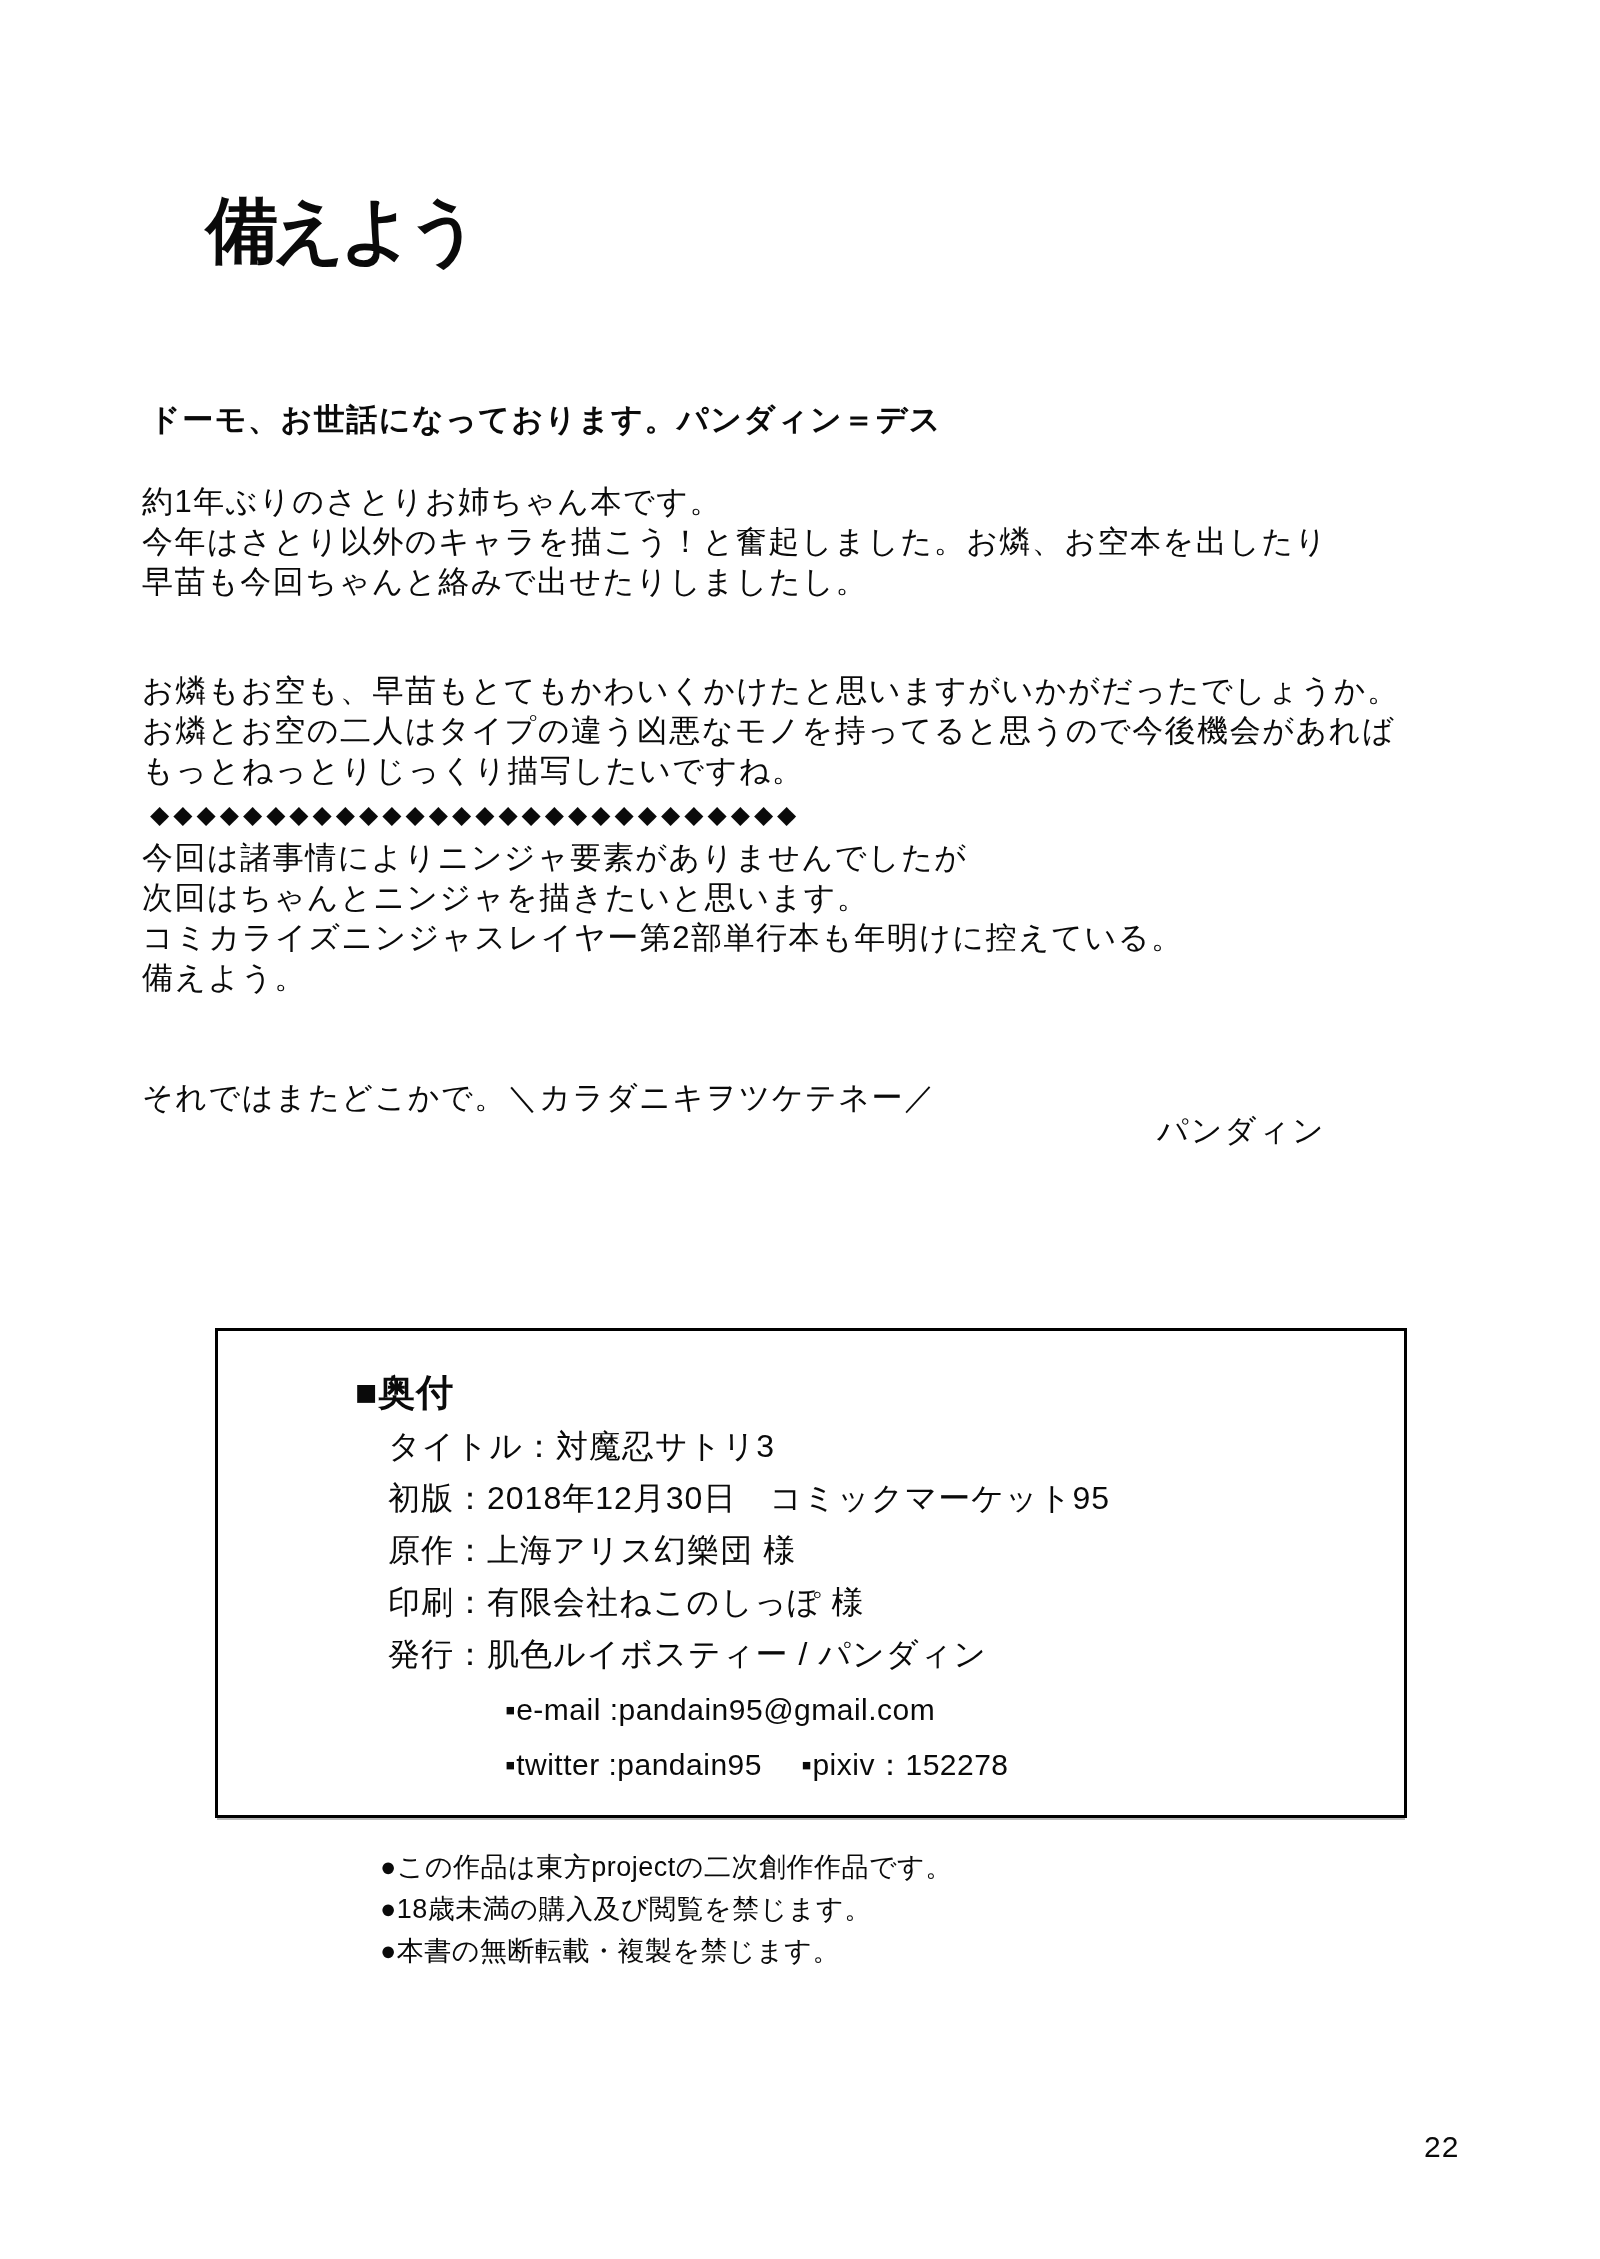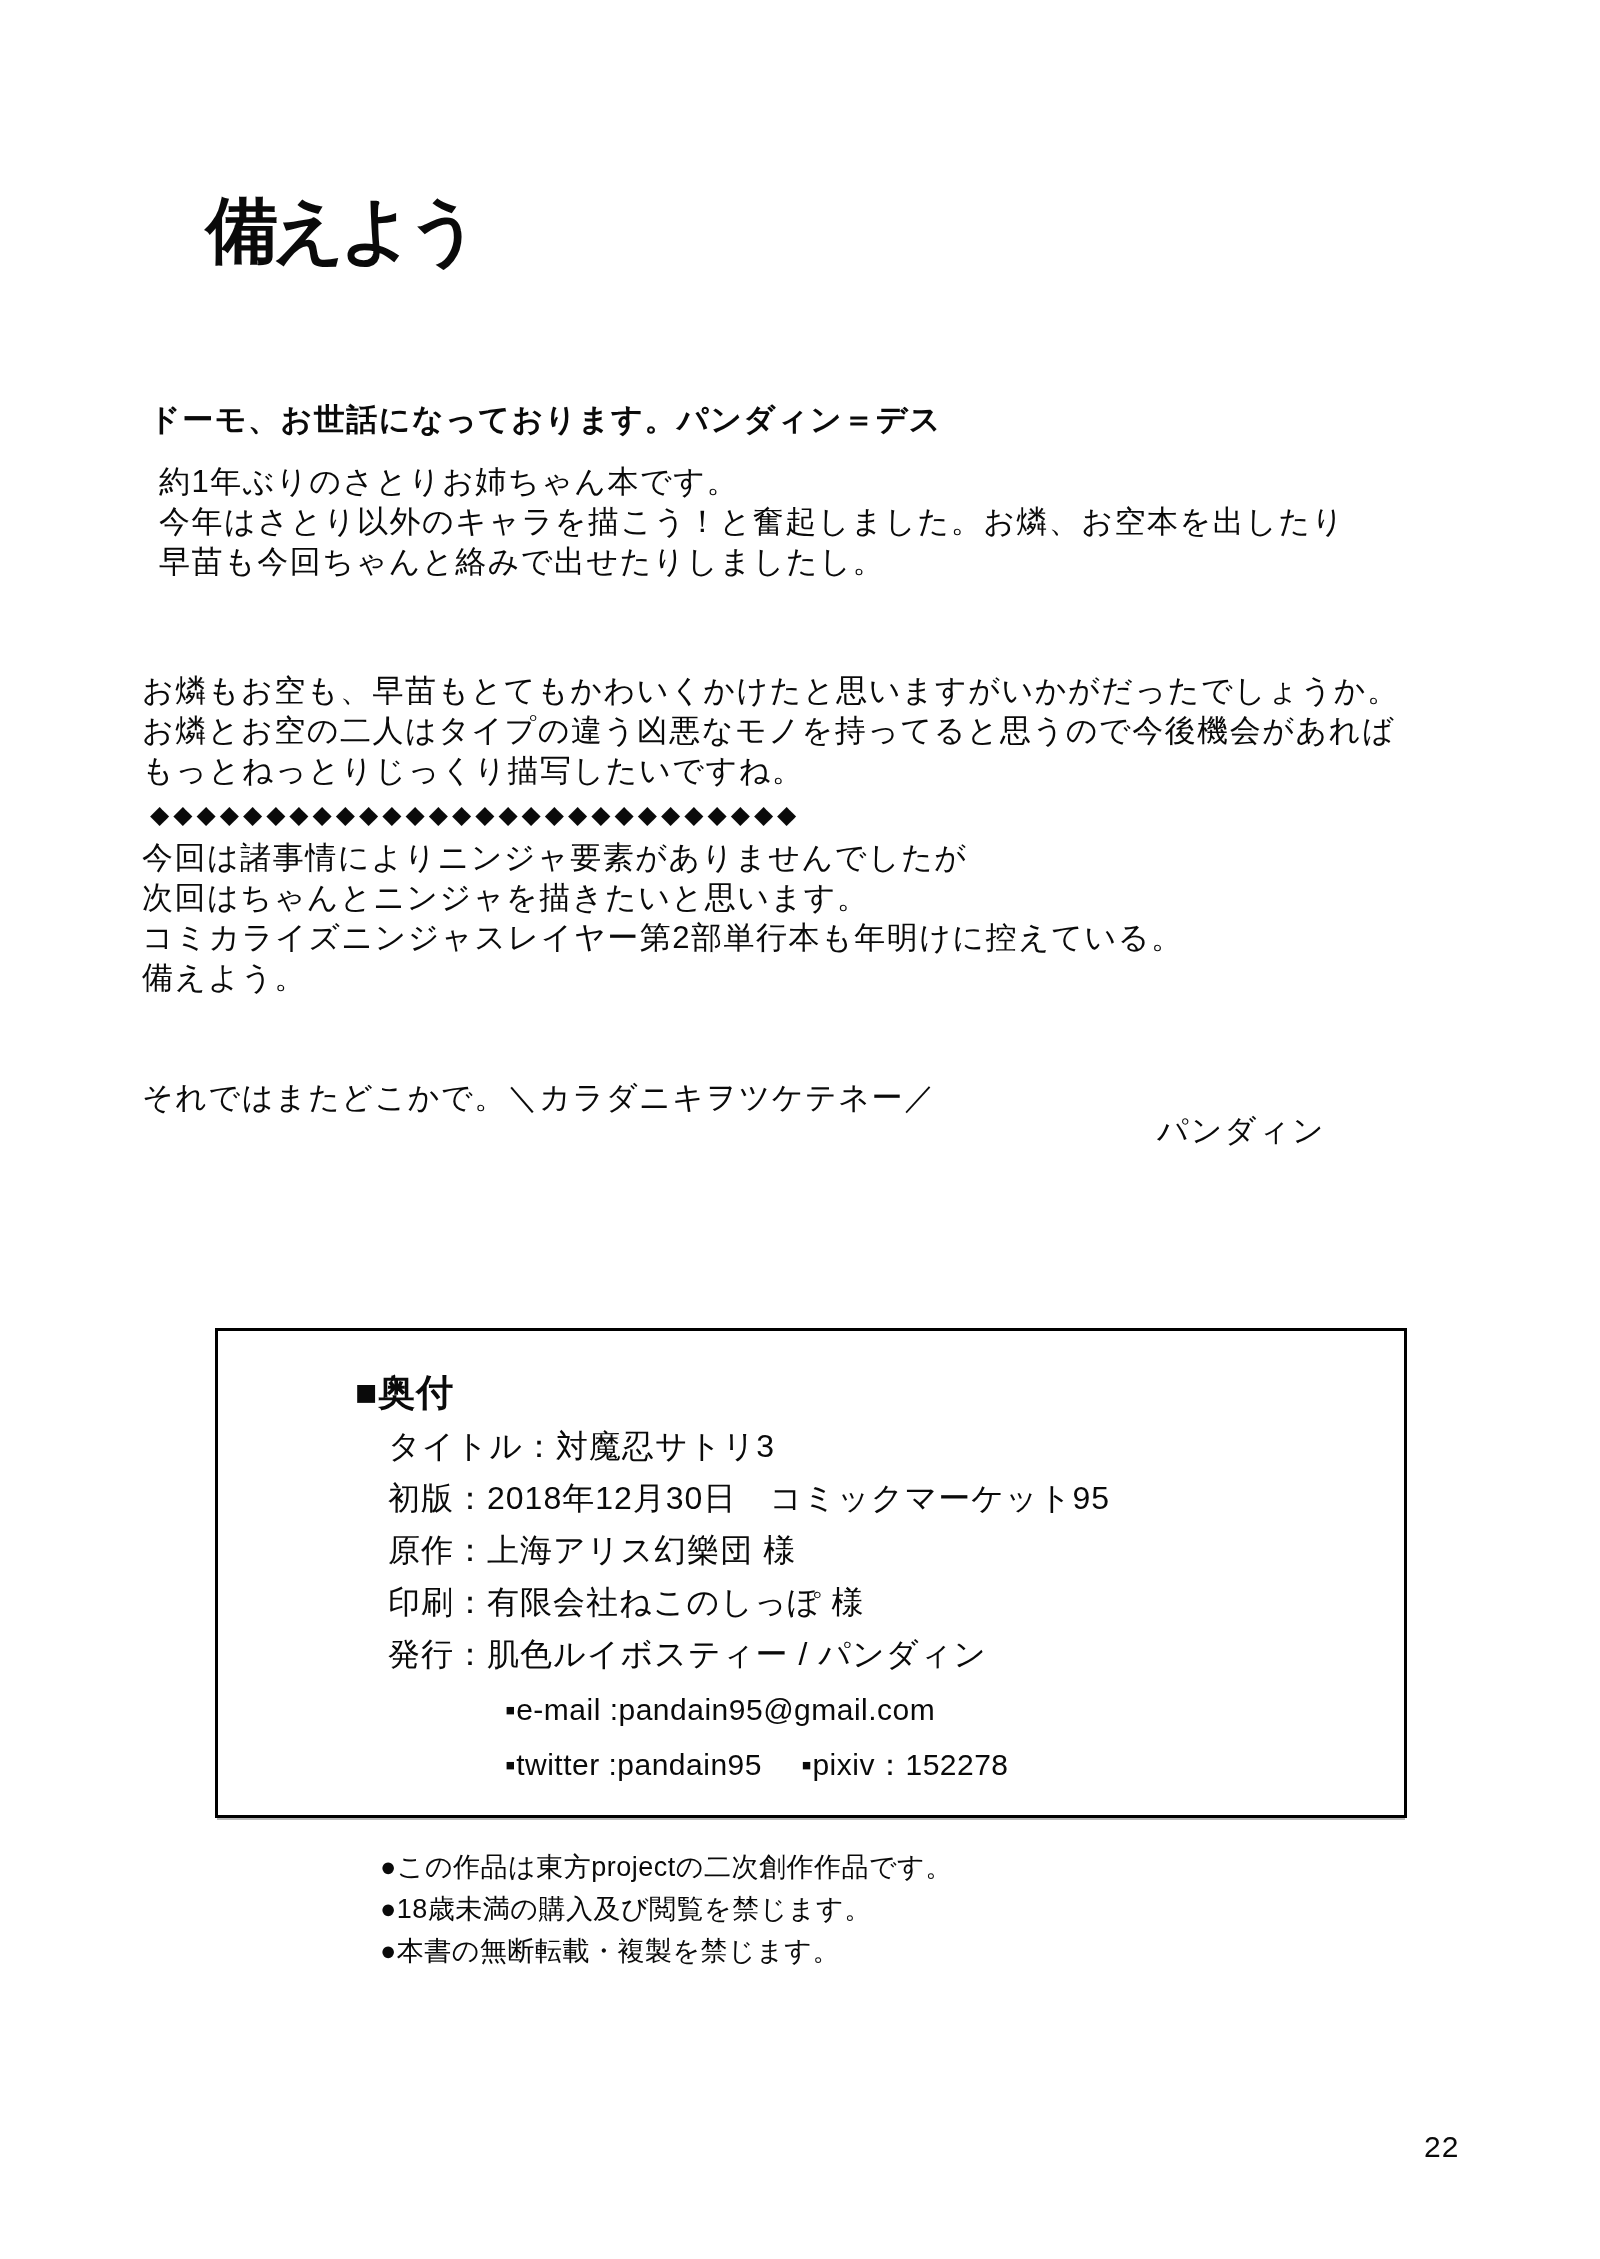--- a/index.html
+++ b/index.html
@@ -31,21 +31,21 @@
 
   .bodytext {
     font-size: 31px;
     letter-spacing: 1.5px;
     line-height: 40px;
     white-space: nowrap;
   }
   .bodytext div { height: 40px; }
 
   .greeting   { left: 149px; top: 400px; font-weight: bold; }
-  .para-release { left: 142px; top: 462px; margin-left: 17px; }
+  .para-release { left: 142px; top: 482px; }
   .para-chars   { left: 142px; top: 671px; }
 
   .diamond-separator {
     left: 150px;
     top: 797px;
     font-size: 25px;
     letter-spacing: 4px;
     line-height: 34px;
     white-space: nowrap;
   }

